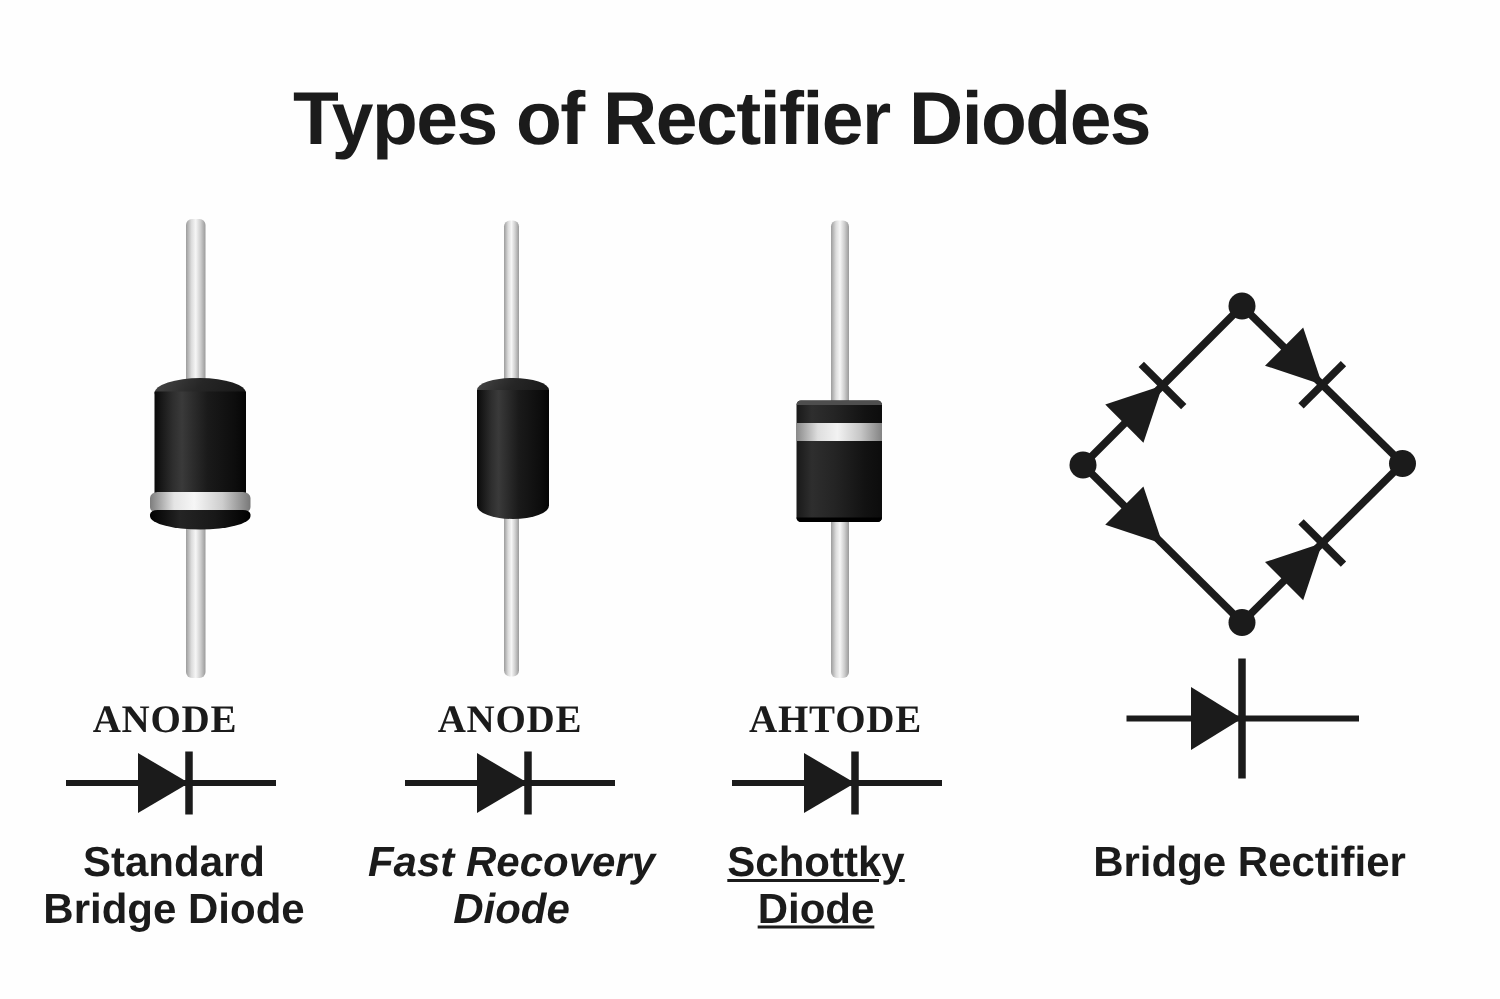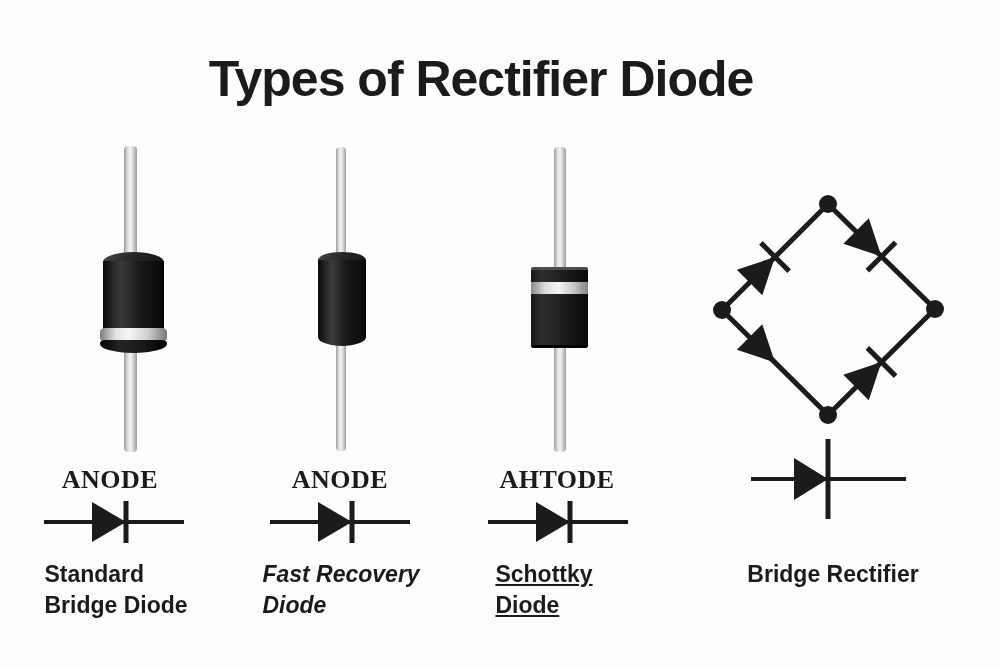--- a/index.html
+++ b/index.html
@@ -46,31 +46,31 @@
     position:absolute;left:0;width:100%;top:15px;height:12px;
     background:linear-gradient(90deg,#8a8a8a 0%,#dedede 25%,#f2f2f2 48%,#c6c6c6 75%,#838383 100%);
   }
   
   .terminal{
     position:absolute;top:466px;transform:translateX(-50%);
     font-size:26px;font-weight:600;letter-spacing:.5px;line-height:28px;white-space:nowrap;font-family:Liberation Serif, serif;
   }
   .name{
     position:absolute;top:559px;transform:translateX(-50%);
-    font-size:23px;font-weight:700;line-height:31px;text-align:left;white-space:nowrap;
+    font-size:28px;font-weight:700;line-height:31px;text-align:center;white-space:nowrap;
   }
   .symbol{position:absolute;top:494px;}
   .bridge{position:absolute;left:700px;top:190px;}
 </style>
 </head>
 <body>
 
 <div class="canvas">
 
-  <div class="title">Types of Rectifier Diode</div>
+  <div class="title">Types of Rectifier Diodes</div>
 
   <div class="wire" style="left:124px;top:146px;width:13px;height:306px;"></div>
   <div class="dev" style="left:100px;top:252px;width:67px;height:101px;">
     <div class="cap" style="width:61px;height:20px;"></div>
     <div class="side" style="top:9px;width:61px;height:68px;"></div>
     <div class="band" style="top:76px;height:14px;"></div>
     <div class="rim" style="top:88px;height:13px;"></div>
   </div>
   <div class="terminal" style="left:110px;">ANODE</div>
   <svg class="symbol" style="left:44px;" width="140" height="56" viewBox="0 0 140 56">

